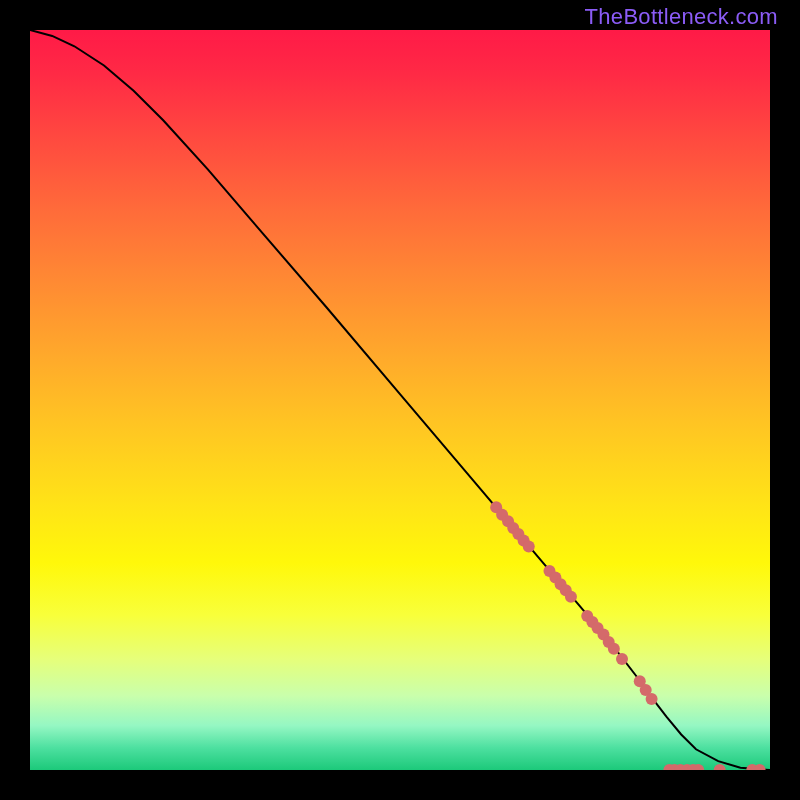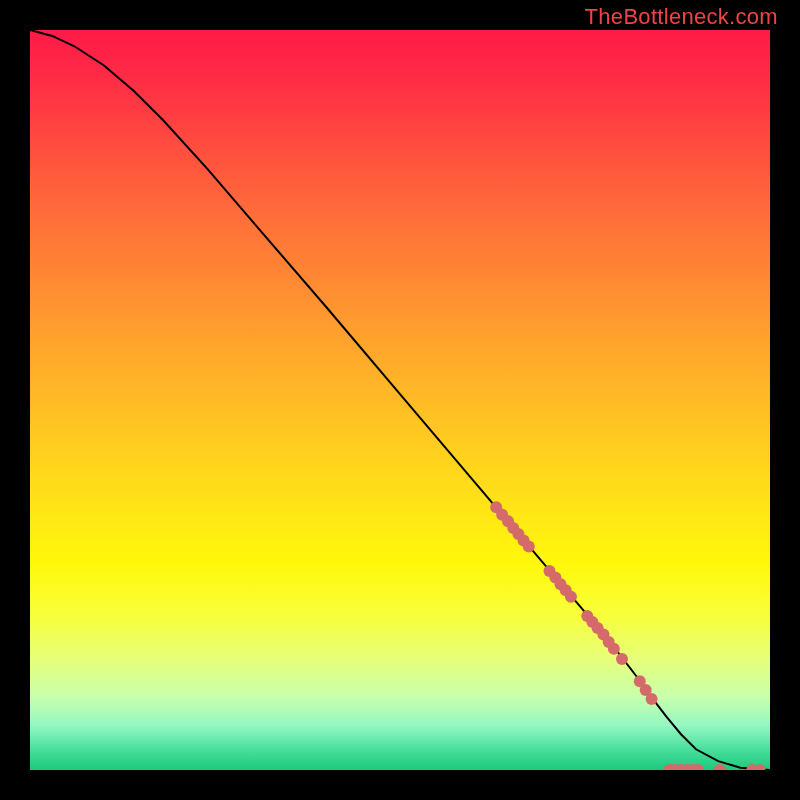--- a/index.html
+++ b/index.html
@@ -7,21 +7,21 @@
     width: 800px;
     height: 800px;
     background: #000;
     position: relative;
     font-family: Arial, sans-serif;
   }
   .attribution {
     position: absolute;
     top: 4px;
     right: 22px;
-    color: #ef4444;
+    color: #8b5cf6;
     font-size: 22px;
     font-weight: normal;
     letter-spacing: 0.3px;
   }
   .plot {
     position: absolute;
     top: 30px;
     left: 30px;
     width: 740px;
     height: 740px;

